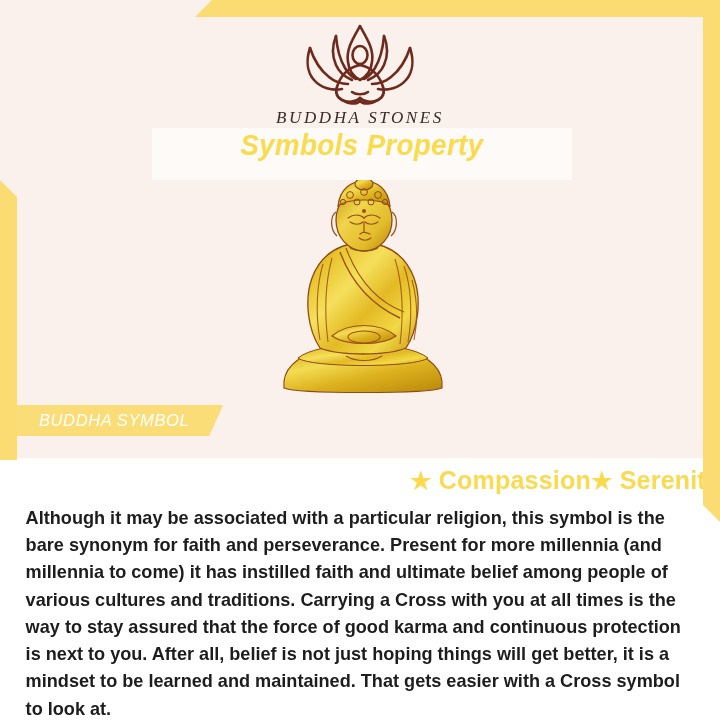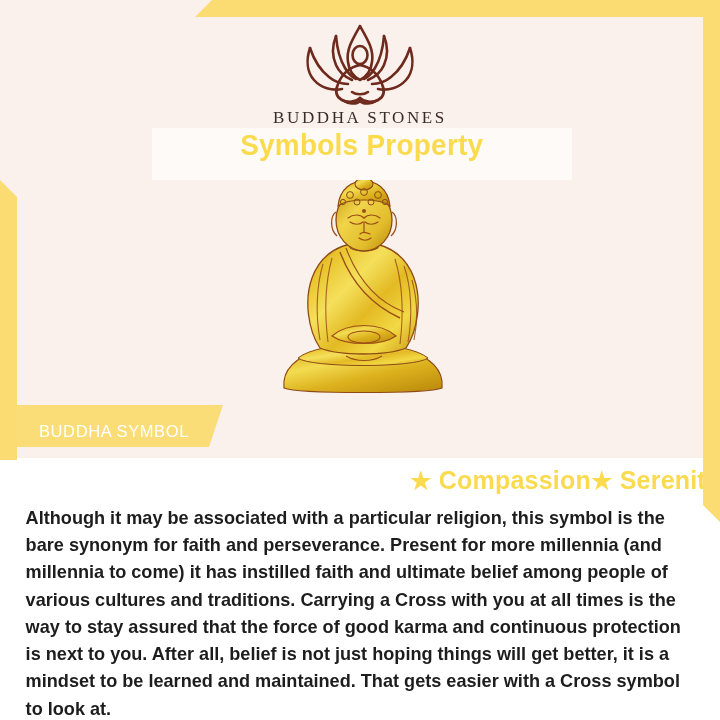--- a/index.html
+++ b/index.html
@@ -24,20 +24,21 @@
 
   
   .hero {
     position: absolute;
     left: 0;
     top: 0;
     width: 720px;
     height: 458px;
     background: #faf0ec;
     overflow: hidden;
+    font-style: italic;
   }
 
   
   .band-top {
     position: absolute;
     left: 195px;
     top: 0;
     width: 525px;
     height: 17px;
     background: #fadc73;
@@ -118,21 +119,21 @@
     width: 190px;
     height: 225px;
   }
 
   
   .symbol-tag {
     position: absolute;
     left: 17px;
     top: 405px;
     height: 31px;
-    padding: 11px 34px 0 22px;
+    padding: 0 34px 0 22px;
     background: #fadd77;
     display: flex;
     align-items: center;
     clip-path: polygon(0 0, 100% 0, calc(100% - 14px) 100%, 0 100%);
     z-index: 7;
   }
   .symbol-tag span {
     font-family: "Liberation Sans", sans-serif;
     font-size: 16.5px;
     letter-spacing: 0.6px;

